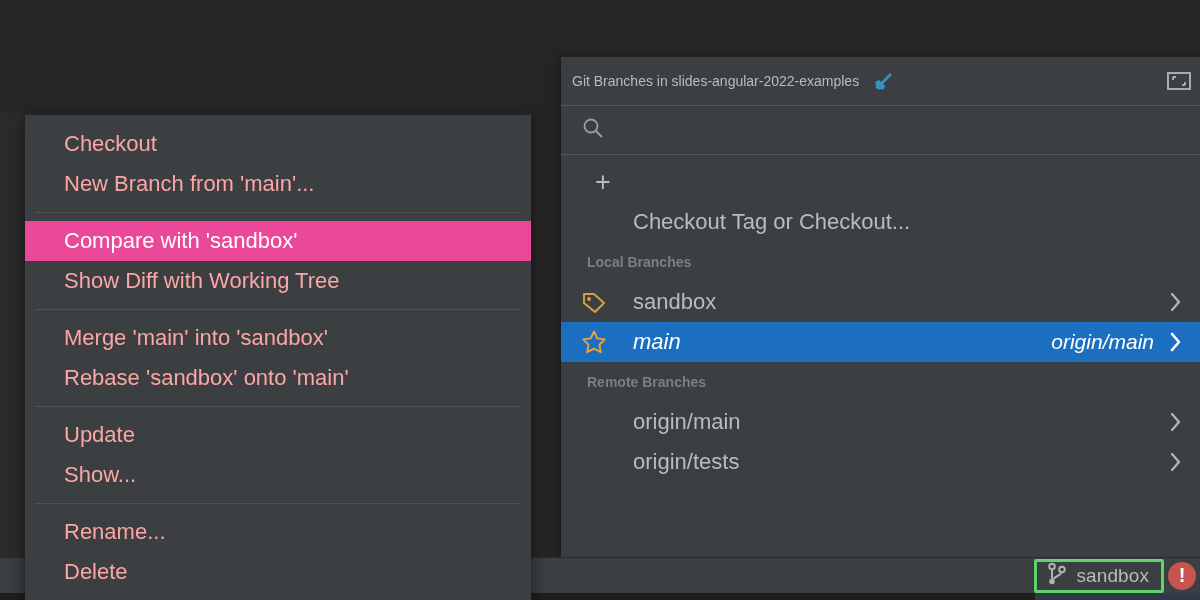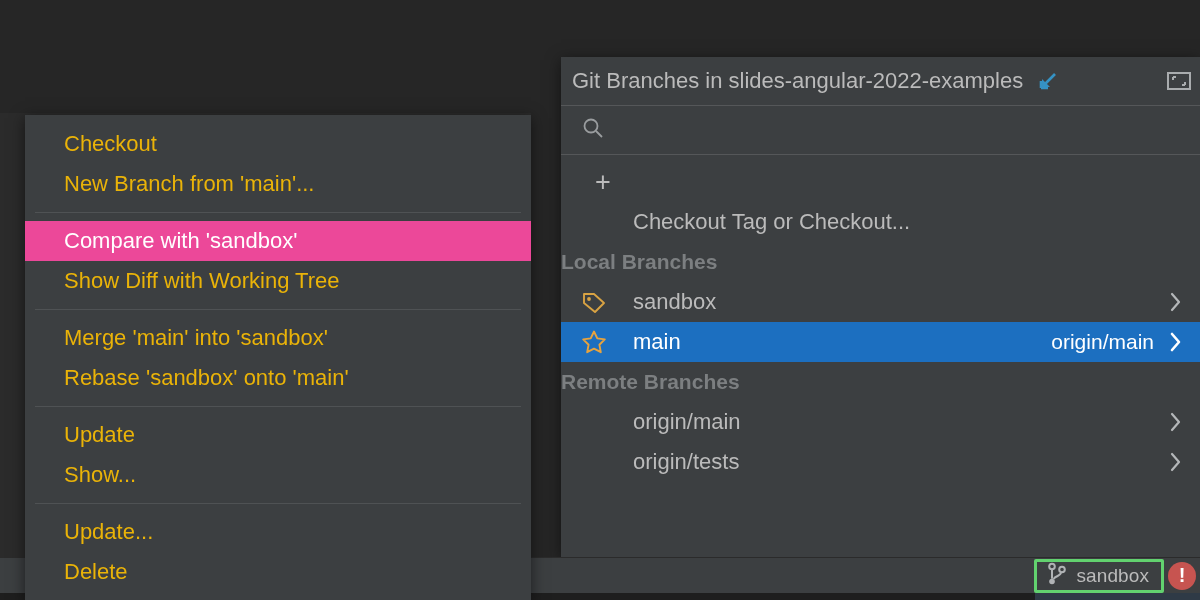--- a/index.html
+++ b/index.html
@@ -43,39 +43,39 @@
   
   .ctx-menu {
     position:absolute; left:25px; top:115px; width:506px; height:485px;
     background:#3c3f41;
     box-shadow:0 3px 14px rgba(0,0,0,.55);
     padding:9px 0 0 0;
   }
   .ctx-item {
     height:40px; display:flex; align-items:center;
     padding:0 14px 0 39px;
-    color:#eab308; font-size:22px; white-space:nowrap;
+    color:#fca5a5; font-size:22px; white-space:nowrap;
   }
   .ctx-item.selected { background:#ec4899; color:#ffffff; }
   .ctx-sep { height:1px; background:#4f5254; margin:8px 10px; }
 
   
   .popup {
     position:absolute; left:561px; top:57px; width:639px; height:500px;
     background:#3c3f41;
     box-shadow:0 3px 14px rgba(0,0,0,.5);
     display:flex; flex-direction:column;
   }
   .popup-header {
     height:48px; background:#3c3f41;
     display:flex; align-items:center;
     padding:0 6px 0 11px; gap:10px;
     flex:0 0 auto;
   }
-  .popup-title { color:#bbbbbb; font-size:22px; white-space:nowrap; }
+  .popup-title { color:#bbbbbb; font-size:14px; white-space:nowrap; }
   .icon-btn { width:30px; height:30px; display:flex; align-items:center; justify-content:center; flex:0 0 auto; }
   .header-spacer { flex:1 1 auto; }
 
   .search-row {
     height:50px; flex:0 0 auto;
     border-top:1px solid #555759; border-bottom:1px solid #555759;
     background:#3c3f41;
     display:flex; align-items:center; padding:0 12px 0 20px; gap:12px;
   }
   .search-input {
@@ -87,24 +87,24 @@
   .branch-list { flex:1 1 auto; overflow:hidden; padding-top:7px; }
   .row {
     height:40px; display:flex; align-items:center;
     padding:0 16px 0 20px; gap:0;
     color:#bbbbbb; font-size:22px; white-space:nowrap;
   }
   .row .ico { width:52px; flex:0 0 52px; display:flex; align-items:center; justify-content:flex-start; }
   .row .txt { flex:1 1 auto; }
   .row .tracking { color:#ffffff; font-size:21px; margin-right:14px; }
   .row .chev { flex:0 0 auto; width:16px; display:flex; align-items:center; justify-content:center; }
-  .row.selected { background:#1c6fc0; color:#ffffff; }
+  .row.selected { background:#1c6fc0; color:#ffffff;font-style:italic; }
   .group-head {
     height:40px; display:flex; align-items:center;
-    color:#7c7f81; font-size:21px; font-weight:bold;
+    padding-left:26px; color:#7c7f81; font-size:14px; font-weight:bold;
   }
   .plus { color:#bbbbbb; font-size:27px; line-height:1; font-weight:500; padding-left:14px;}
 </style>
 </head>
 <body>
 
 <div id="root">
 
   <div class="backdrop-top"></div>
   <div class="backdrop-strip"></div>
@@ -266,21 +266,21 @@
     <div class="ctx-item">
         <span>Update</span>
       </div>
     <div class="ctx-item">
         <span>Show...</span>
       </div>
 
     <div class="ctx-sep"></div>
 
     <div class="ctx-item">
-        <span>Update...</span>
+        <span>Rename...</span>
       </div>
     <div class="ctx-item">
         <span>Delete</span>
       </div>
 
   </div>
 
 </div>
 
 </body></html>

